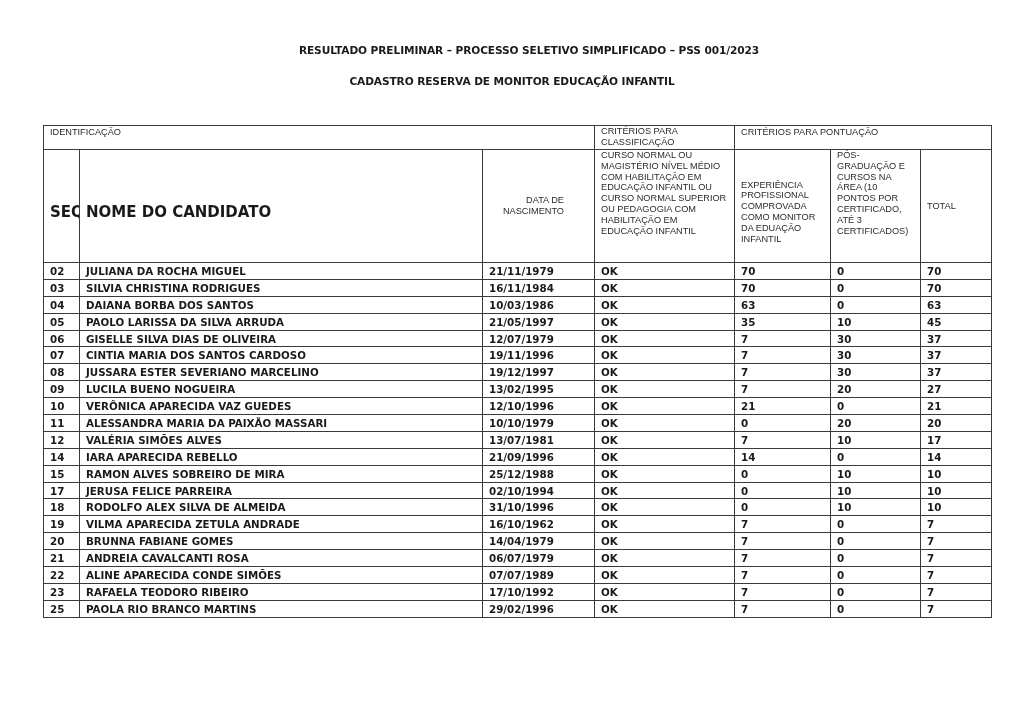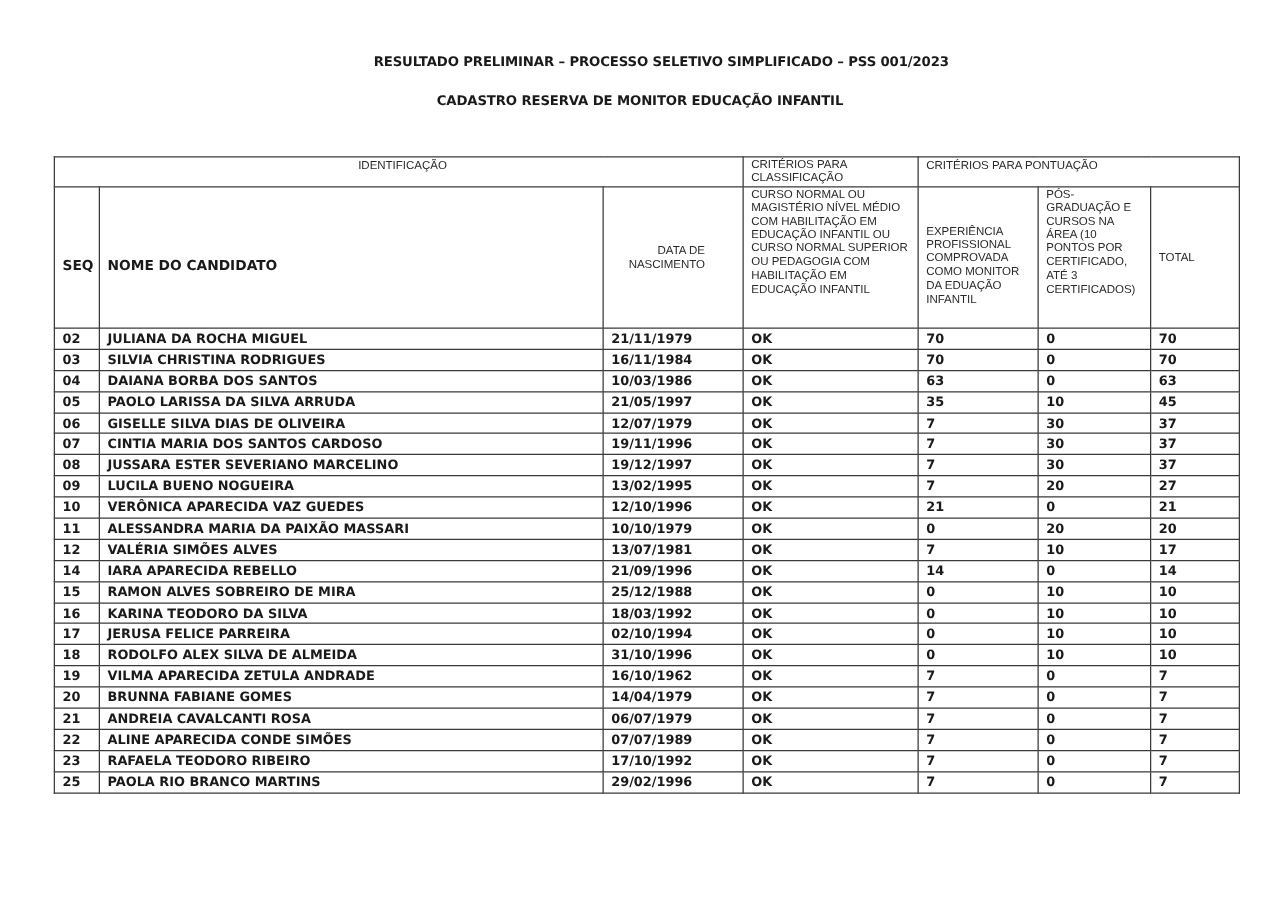--- a/index.html
+++ b/index.html
@@ -19,28 +19,28 @@
       position: absolute; left: 43px; top: 125px;
       border-collapse: collapse; table-layout: fixed;
       width: 948px;
     }
     table.grid td {
       border: 1px solid #3a3a3a; padding: 0 0 0 6px; vertical-align: middle;
       overflow: hidden; white-space: nowrap;
     }
     .hdr-top td { height: 22px; }
     .hdr-top .plain { font-size: 9.2px; color: #2a2a2a; vertical-align: top; padding-top: 1px; }
-    .hdr-top .center { text-align: center; }
+    .hdr-top .center { text-align: left; }
     .hdr-top .wrap { white-space: normal; line-height: 10.5px; padding-top: 0; }
     .hdr-main td { height: 100px; }
     .hdr-main .small {
       font-size: 9.2px; color: #2a2a2a; white-space: normal; line-height: 10.8px;
     }
     .hdr-main .bold {
-      font-family: "DejaVu Sans", sans-serif; font-weight: bold; font-size: 11px;
+      font-family: "DejaVu Sans", sans-serif; font-weight: bold; font-size: 15px;
       padding-top: 12px;
     }
     tr.data td {
       height: 15.9px; font-family: "DejaVu Sans", sans-serif; font-weight: bold;
       font-size: 10.3px; color: #1a1a1a; line-height: 12px;
     }
     .col-seq { width: 36px; }
     .col-name { width: 403px; }
     .col-date { width: 112px; }
     .col-class { width: 140px; }
@@ -190,29 +190,20 @@
       <tr class="data">
         <td>15</td>
         <td>RAMON ALVES SOBREIRO DE MIRA</td>
         <td>25/12/1988</td>
         <td>OK</td>
         <td>0</td>
         <td>10</td>
         <td>10</td>
       </tr>
       <tr class="data">
-        <td>16</td>
-        <td>KARINA TEODORO DA SILVA</td>
-        <td>18/03/1992</td>
-        <td>OK</td>
-        <td>0</td>
-        <td>10</td>
-        <td>10</td>
-      </tr>
-      <tr class="data">
         <td>17</td>
         <td>JERUSA FELICE PARREIRA</td>
         <td>02/10/1994</td>
         <td>OK</td>
         <td>0</td>
         <td>10</td>
         <td>10</td>
       </tr>
       <tr class="data">
         <td>18</td>

